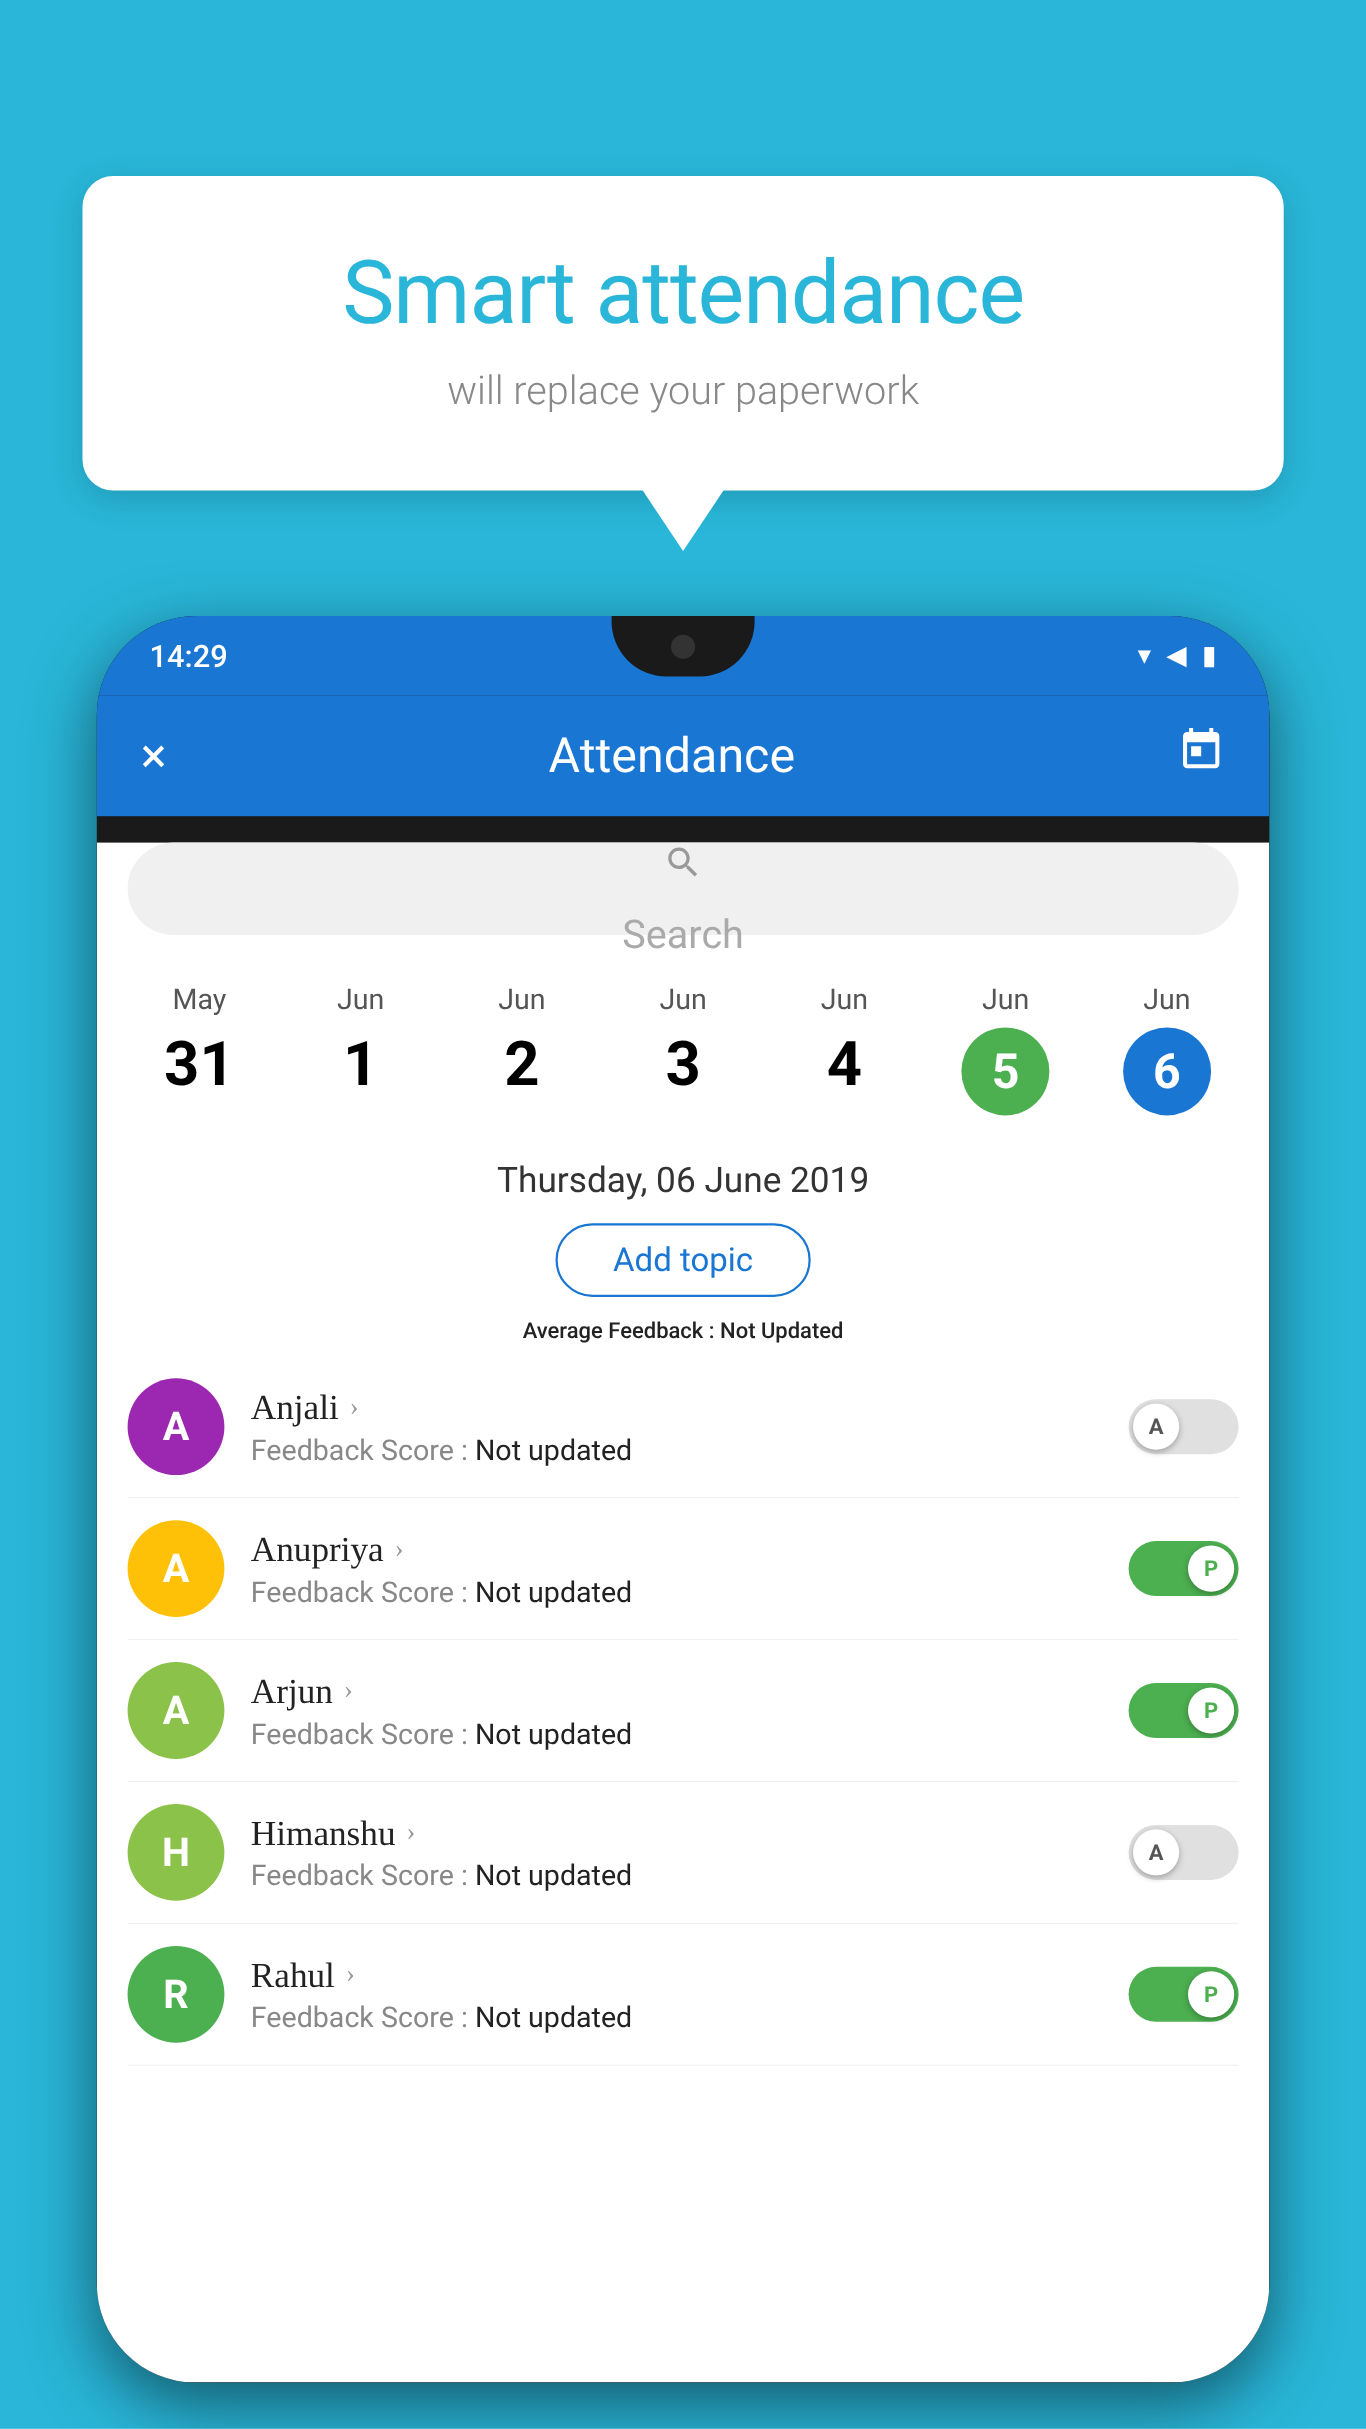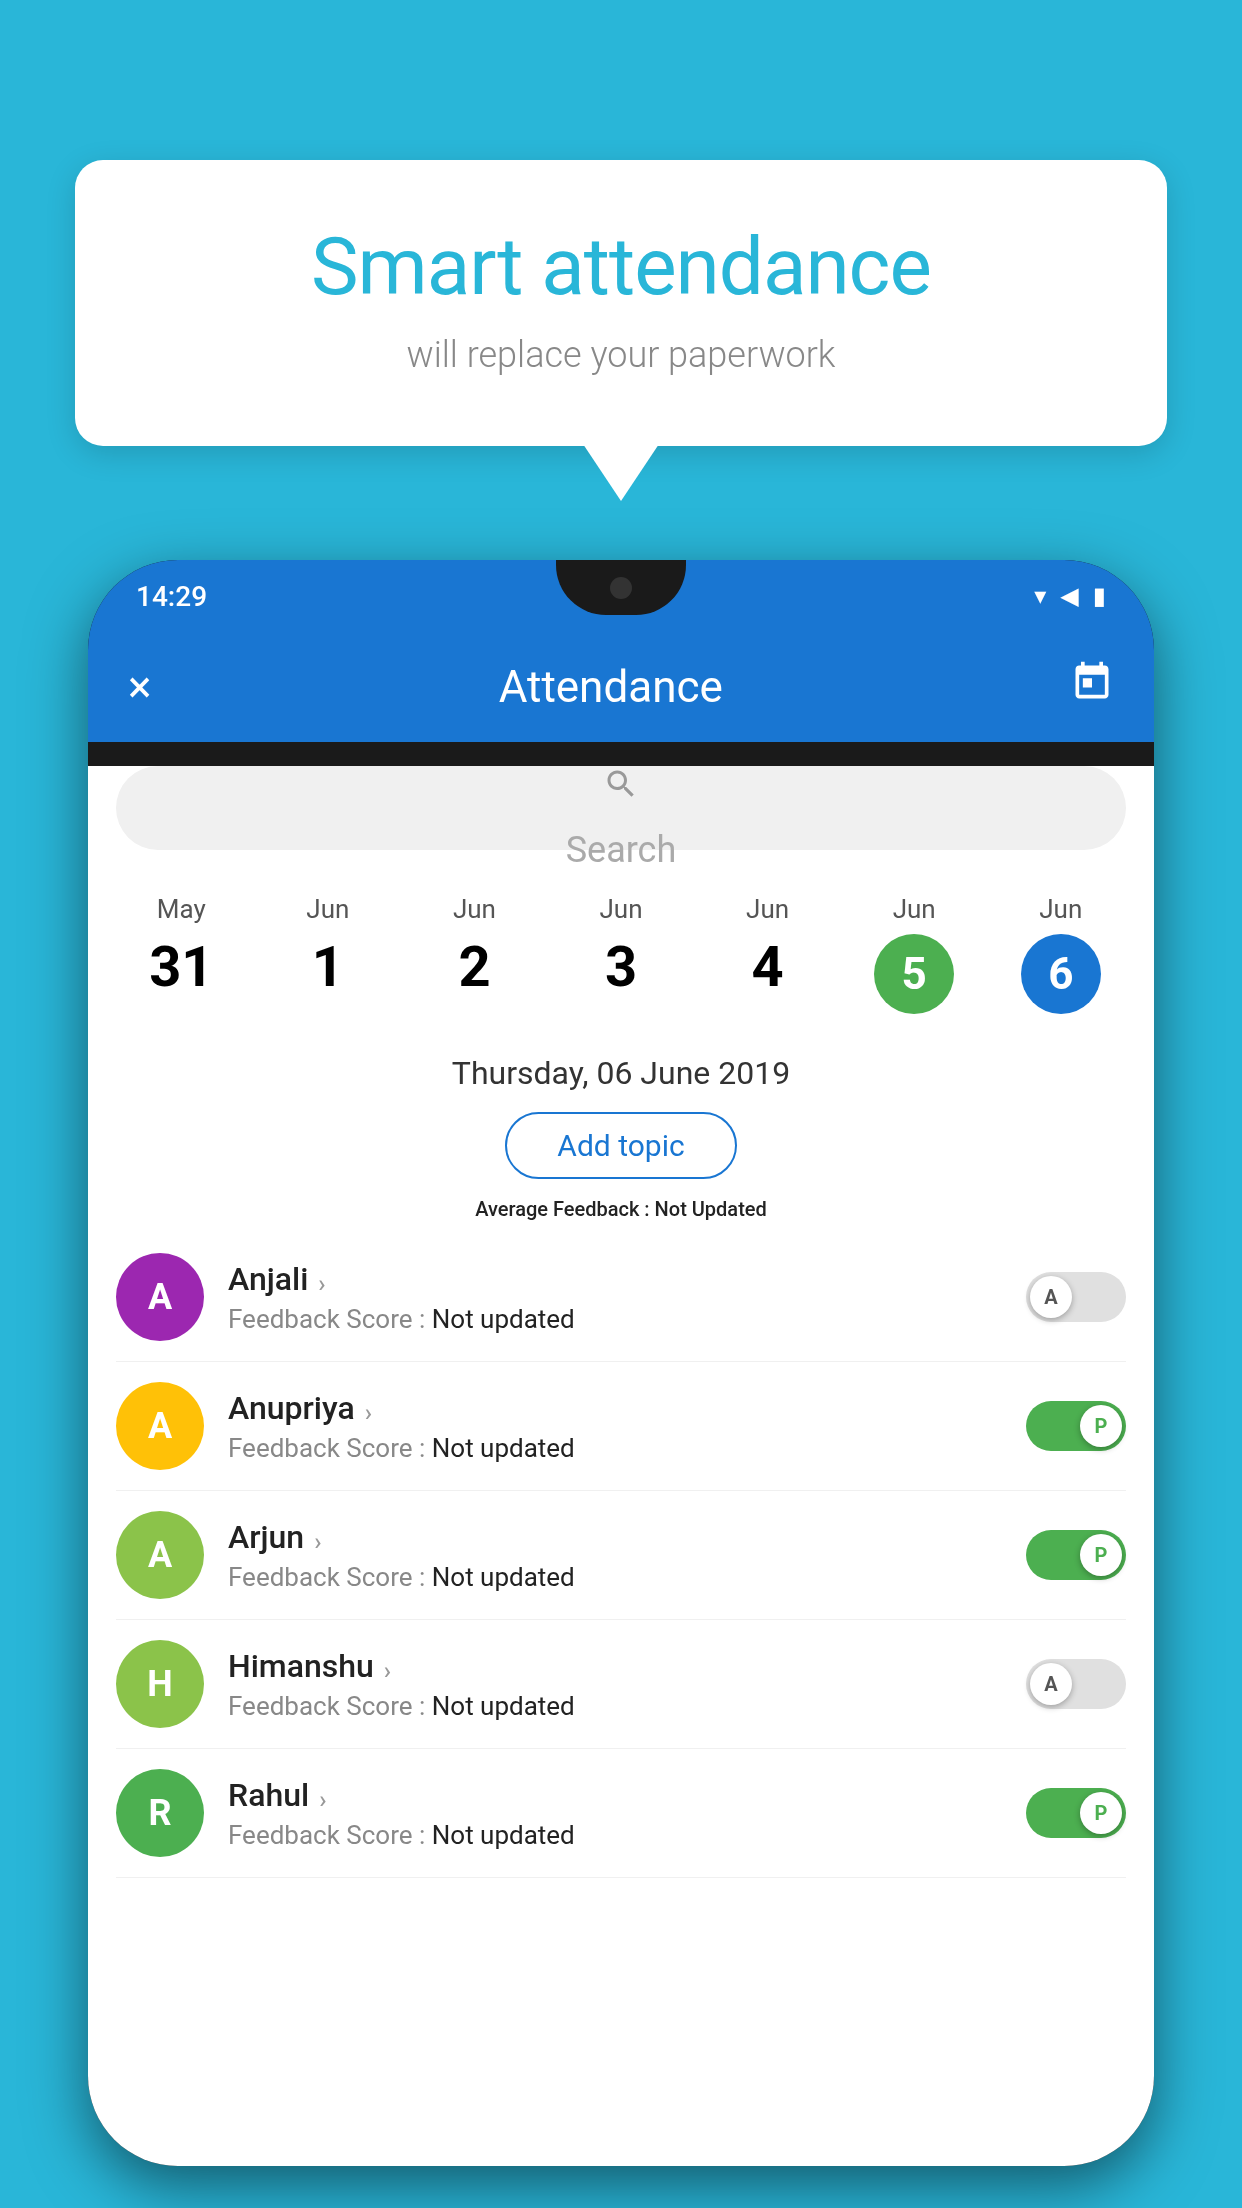--- a/index.html
+++ b/index.html
@@ -293,22 +293,23 @@
 
     .student-info {
       flex: 1;
     }
 
     .student-name {
       font-size: 32px;
       color: #222;
       font-weight: 500;
       display: flex;
-      align-items: flex-end;
+      align-items: center;
       gap: 10px;
+      font-family: Liberation Serif, serif;
     }
 
     .student-name .chevron {
       color: #999;
       font-size: 24px;
     }
 
     .student-feedback {
       font-size: 26px;
       color: #888;

